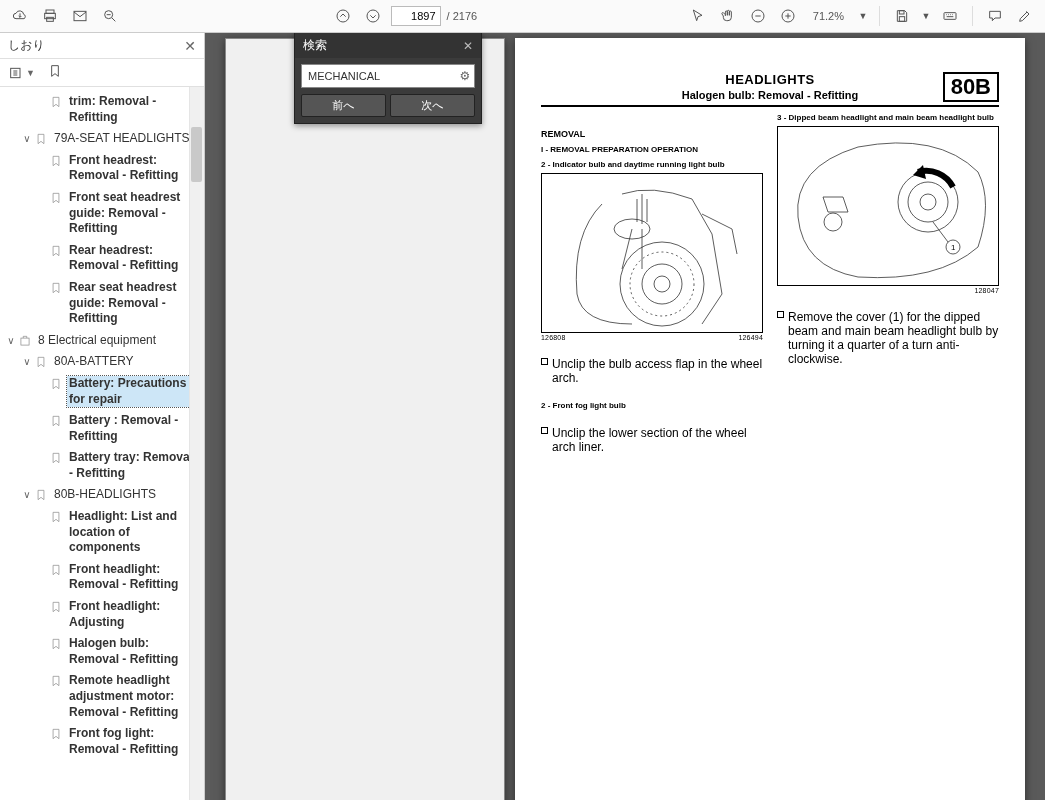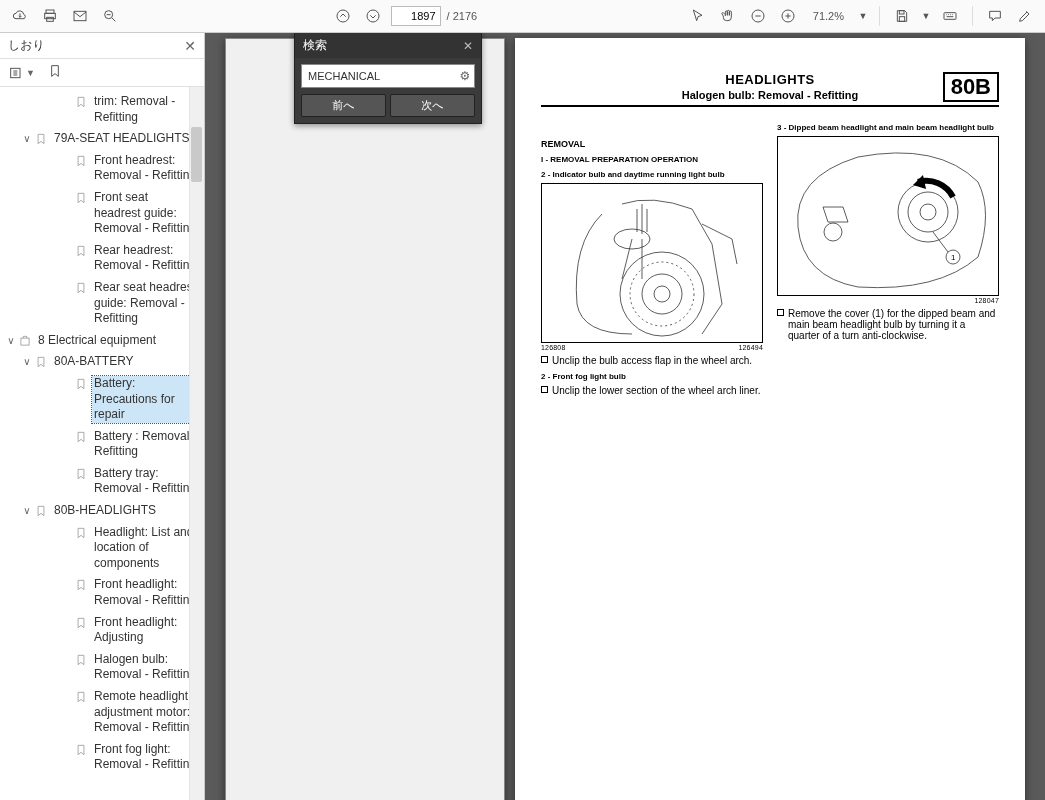--- a/index.html
+++ b/index.html
@@ -27,21 +27,21 @@
 .sb-sub svg { width: 16px; height: 16px; stroke: #555; fill: none; stroke-width: 1.5; }
 .sb-tree { flex: 1; overflow-y: auto; overflow-x: hidden; font-size: 12px; color: #333; padding: 4px 0 4px 0; position: relative; }
 .tree-row { display: flex; align-items: flex-start; padding: 3px 4px 3px 0; cursor: pointer; line-height: 1.3; }
 .tree-row.selected .lbl { background: #cde6f7; outline: 1px dotted #555; }
 .chev { width: 14px; text-align: center; color: #666; font-size: 10px; user-select: none; flex: 0 0 auto; padding-top:1px;}
 .bm-ico { width: 14px; height: 14px; flex: 0 0 auto; margin-right: 4px; margin-top:1px;}
 .bm-ico svg { width: 14px; height: 14px; stroke: #888; fill: none; stroke-width: 1.2; }
 .lbl { flex: 1 1 auto; word-break: break-word; padding: 0 2px;}
 .ind-0 { padding-left: 4px; }
 .ind-1 { padding-left: 20px; }
-.ind-3 { padding-left: 60px; }
+.ind-3 { padding-left: 35px; font-weight: bold; }
 .scroll-ind { position:absolute; right:0; top:0; bottom:0; width:15px; background:#f0f0f0; border-left:1px solid #e5e5e5;}
 .scroll-thumb{ position:absolute; right:2px; width:11px; background:#c9c9c9; border-radius:2px;}
 
 
 .viewer { flex: 1; background: #5a5a5a; position: relative; overflow: hidden; }
 .page { position: absolute; background: #fff; box-shadow: 0 2px 8px rgba(0,0,0,.5); }
 .page.partial { left: 20px; top: 5px; width: 280px; height: 790px; background: #f0f0f0; border:1px solid #888;}
 .page.main-page { left: 310px; top: 5px; width: 510px; height: 790px; padding: 34px 26px 10px; font-size: 9px; color: #000; }
 
 
@@ -49,31 +49,31 @@
 .sp-title { display: flex; align-items: center; justify-content: space-between; padding: 4px 8px; background: #333; font-size: 12px; }
 .sp-title .x { cursor: pointer; font-size: 12px; color:#bbb; }
 .sp-body { padding: 6px; }
 .sp-input-row { display: flex; align-items: center; background: #fff; border: 1px solid #888; }
 .sp-input { flex: 1; border: none; padding: 5px 6px; font-size: 11px; outline: none; color:#333; }
 .sp-gear { width: 18px; text-align: center; color: #666; cursor: pointer; font-size:12px;}
 .sp-nav { display: flex; gap: 4px; padding: 0 6px 6px; }
 .sp-btn { flex: 1; background: #555; border: 1px solid #222; color: #fff; text-align: center; padding: 3px 0; font-size: 11px; cursor: pointer; border-radius: 2px; }
 
 
-.doc-head { border-bottom: 2px solid #000; padding-bottom: 4px; margin-bottom: 10px; text-align: center; position: relative; }
+.doc-head { border-bottom: 2px solid #000; padding-bottom: 4px; text-align: center; position: relative; }
 .doc-head h1 { font-size: 13px; font-weight: bold; letter-spacing: .5px; }
 .doc-head h2 { font-size: 11px; font-weight: bold; margin-top: 2px; }
 .doc-code { position: absolute; right: 0; top: 0; font-size: 22px; font-weight: bold; border: 2px solid #000; padding: 0 6px; background:#fff;}
 .doc-cols { display: flex; gap: 14px; }
 .doc-col { flex: 1; }
 .sect-title { font-weight: bold; font-size: 9px; margin: 22px 0 4px; }
 .sub-title { font-weight: bold; font-size: 8px; margin: 6px 0 4px; }
 .fig { border: 1px solid #000; width: 100%; height: 160px; background: #fff; position: relative; overflow:hidden;}
 .fig-cap { text-align: right; font-size: 7px; margin-top: 1px; letter-spacing:.2px;}
-.note { font-size: 10px; margin: 4px 0; display: flex; gap: 4px; }
+.note { font-size: 12px; margin: 16px 0; display: flex; gap: 4px; }
 .note .sq { width: 7px; height: 7px; border: 1px solid #000; flex: 0 0 auto; margin-top: 1px; }
 
 .fig svg { position:absolute; inset:0; }
 </style>
 </head>
 <body>
 
 <div class="toolbar">
   <div class="tb-left">
     <div class="tb-btn">

